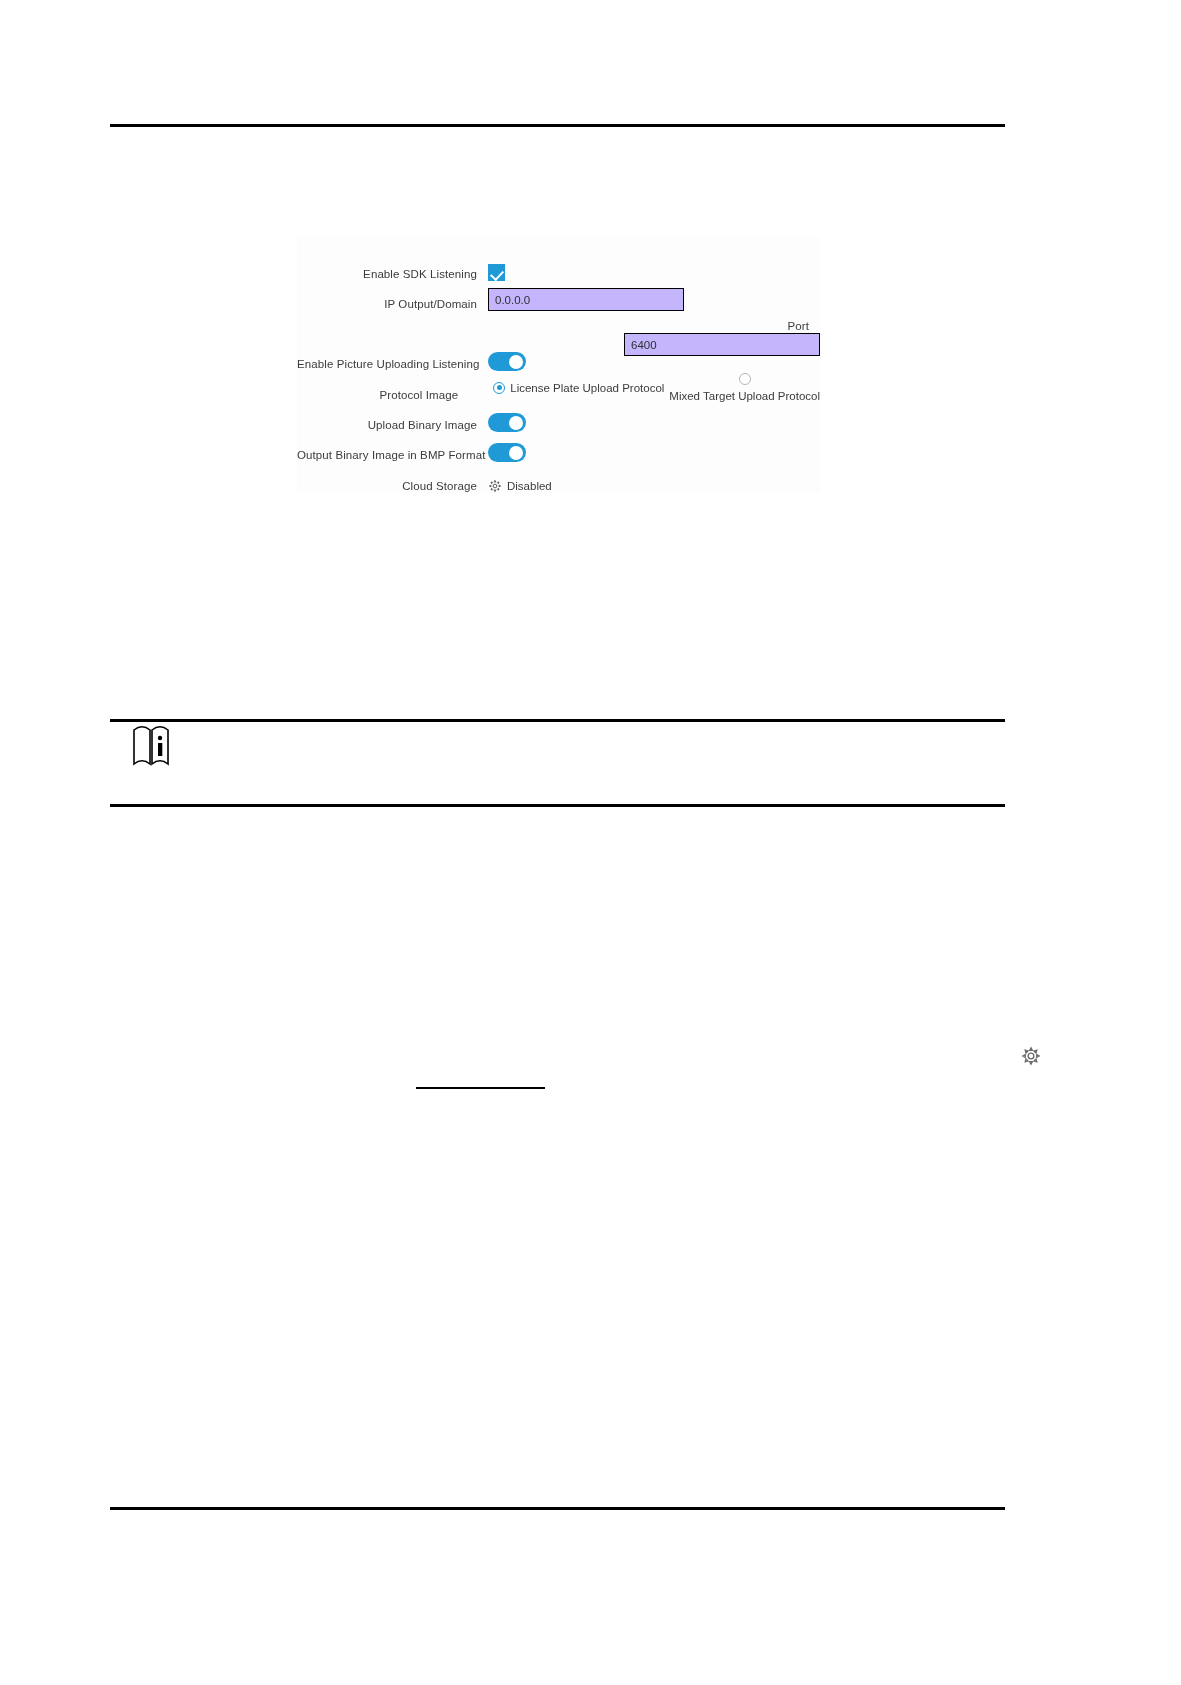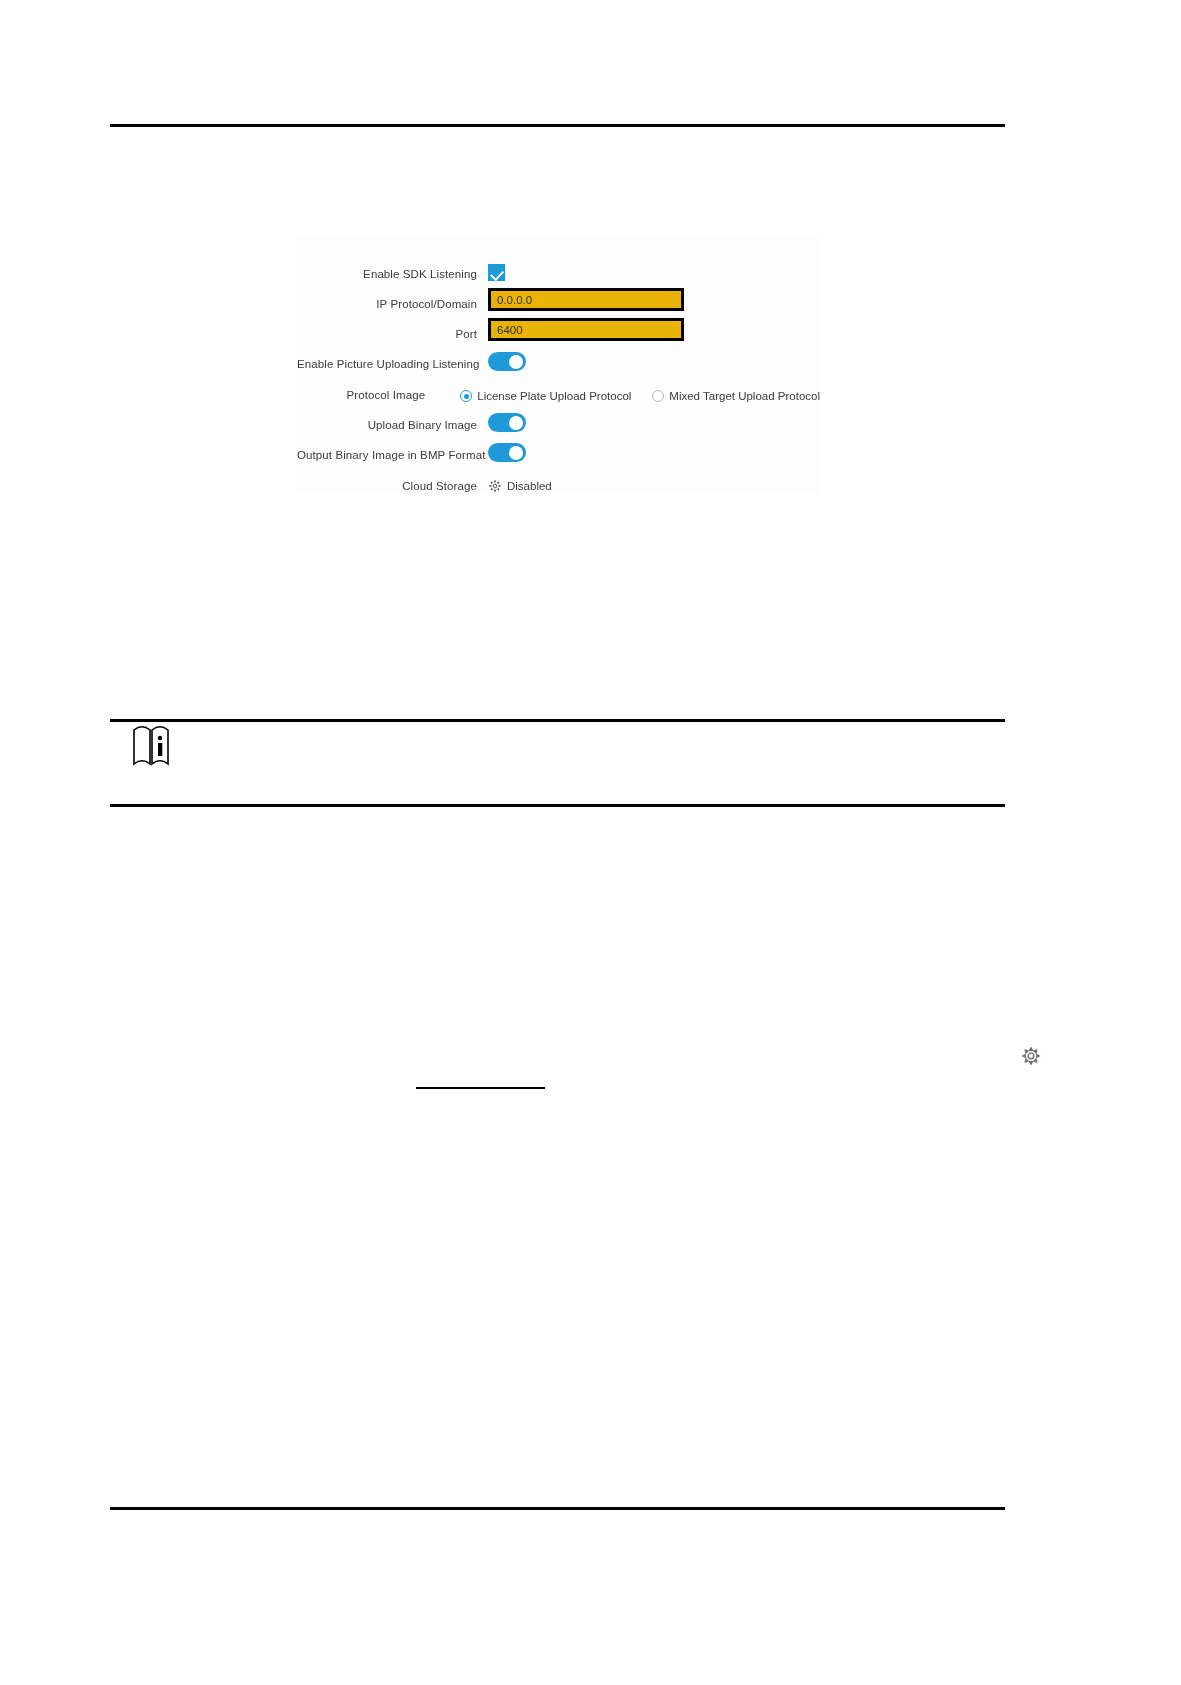--- a/index.html
+++ b/index.html
@@ -67,21 +67,21 @@
     letter-spacing: 0.1px;
   }
   .row-control {
     display: flex;
     align-items: center;
   }
 
   
   .row-sdk        { top: 14px; }
   .row-ip         { top: 44px; }
-  .row-port       { top: 74px; }
+  .row-port       { top: 82px; flex-direction: column; }
   .row-picup      { top: 104px; }
   .row-protocol   { top: 135px; }
   .row-binary     { top: 165px; }
   .row-bmp        { top: 195px; }
   .row-cloud      { top: 226px; }
 
   
   .checkbox {
     width: 17px;
     height: 17px;
@@ -99,22 +99,22 @@
     height: 10px;
     border: solid #ffffff;
     border-width: 0 2px 2px 0;
     transform: rotate(43deg);
   }
 
   
   .text-input {
     width: 196px;
     height: 23px;
-    background: #eab308;
-    border: 3px solid #000000;
+    background: #c4b5fd;
+    border: 1px solid #000000;
     box-sizing: border-box;
     display: flex;
     align-items: center;
     padding-left: 6px;
     font-size: 11.5px;
     color: #2f2f31;
     font-family: "Liberation Sans", sans-serif;
   }
 
   
@@ -144,21 +144,21 @@
     font-size: 11.5px;
     color: #3b3b3d;
     white-space: nowrap;
     padding-left: 24px;
   }
   .radio-item {
     display: flex;
     align-items: center;
     gap: 5px;
   }
-  .radio-item + .radio-item { margin-left: 16px; }
+  .radio-item + .radio-item { margin-left: 0; flex-direction: column; }
   .radio {
     width: 12px;
     height: 12px;
     border-radius: 50%;
     border: 1px solid #b6b6b8;
     box-sizing: border-box;
     background: #ffffff;
     position: relative;
     flex: none;
   }
@@ -225,21 +225,21 @@
 <div class="panel">
 
   <div class="form-row row-sdk">
     <div class="row-label">Enable SDK Listening</div>
     <div class="row-control">
       <div class="checkbox"></div>
     </div>
   </div>
 
   <div class="form-row row-ip">
-    <div class="row-label">IP Protocol/Domain</div>
+    <div class="row-label">IP Output/Domain</div>
     <div class="row-control">
       <div class="text-input">0.0.0.0</div>
     </div>
   </div>
 
   <div class="form-row row-port">
     <div class="row-label">Port</div>
     <div class="row-control">
       <div class="text-input">6400</div>
     </div>

